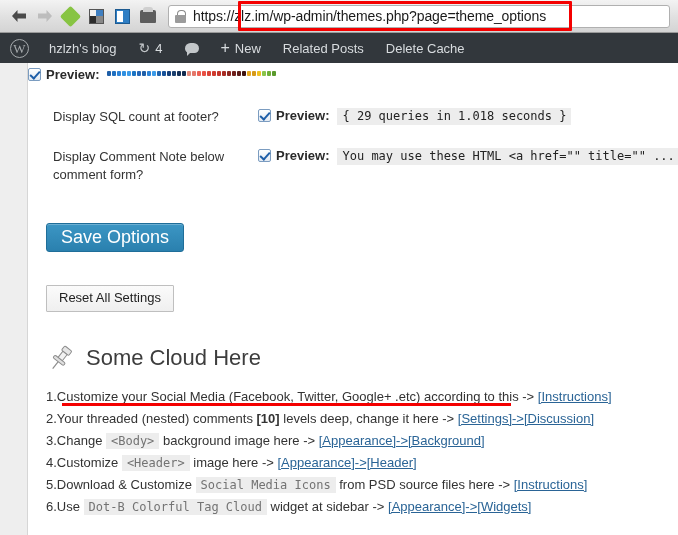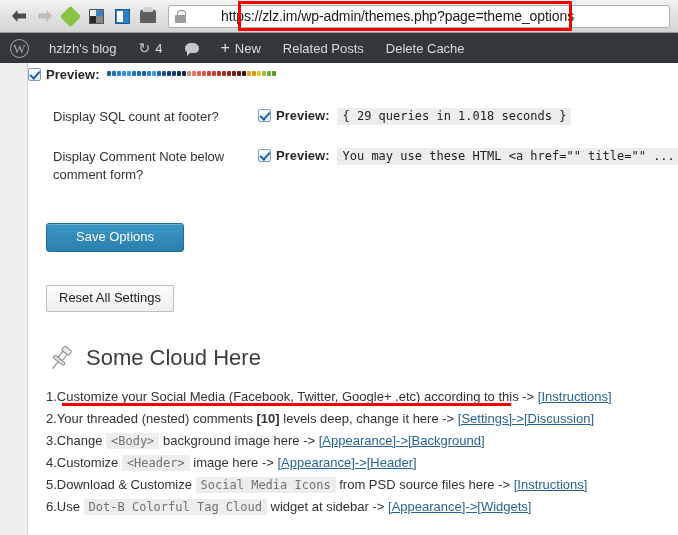--- a/index.html
+++ b/index.html
@@ -130,21 +130,20 @@
     width: 11px; height: 8px;
     background: #9b9b9b;
     border-radius: 1px;
   }
 
   .url-text {
     font-size: 14px;
     color: #1a1a1a;
     white-space: nowrap;
     letter-spacing: -0.1px;
-    margin-left: 28px;
   }
 
   
   .url-annotation {
     position: absolute;
     left: 238px;
     top: 1px;
     width: 334px;
     height: 30px;
     border: 3px solid #f40000;
@@ -300,22 +299,22 @@
     border-radius: 1px;
   }
 
   
   .btn-save {
     display: inline-block;
     background: linear-gradient(to bottom, #3c96c4 0%, #2a80ae 100%);
     border: 1px solid #1f6e99;
     border-radius: 3px;
     color: #ffffff;
-    font-size: 13px;
-    padding: 6px 29px 7px;
+    font-size: 18px;
+    padding: 6px 14px 7px;
     line-height: 14px;
     box-shadow: 0 1px 0 rgba(255,255,255,0.25) inset;
   }
   .btn-reset {
     display: inline-block;
     background: linear-gradient(to bottom, #fbfbfb 0%, #efefef 100%);
     border: 1px solid #bfbfbf;
     border-radius: 1px;
     color: #222;
     font-size: 13px;

